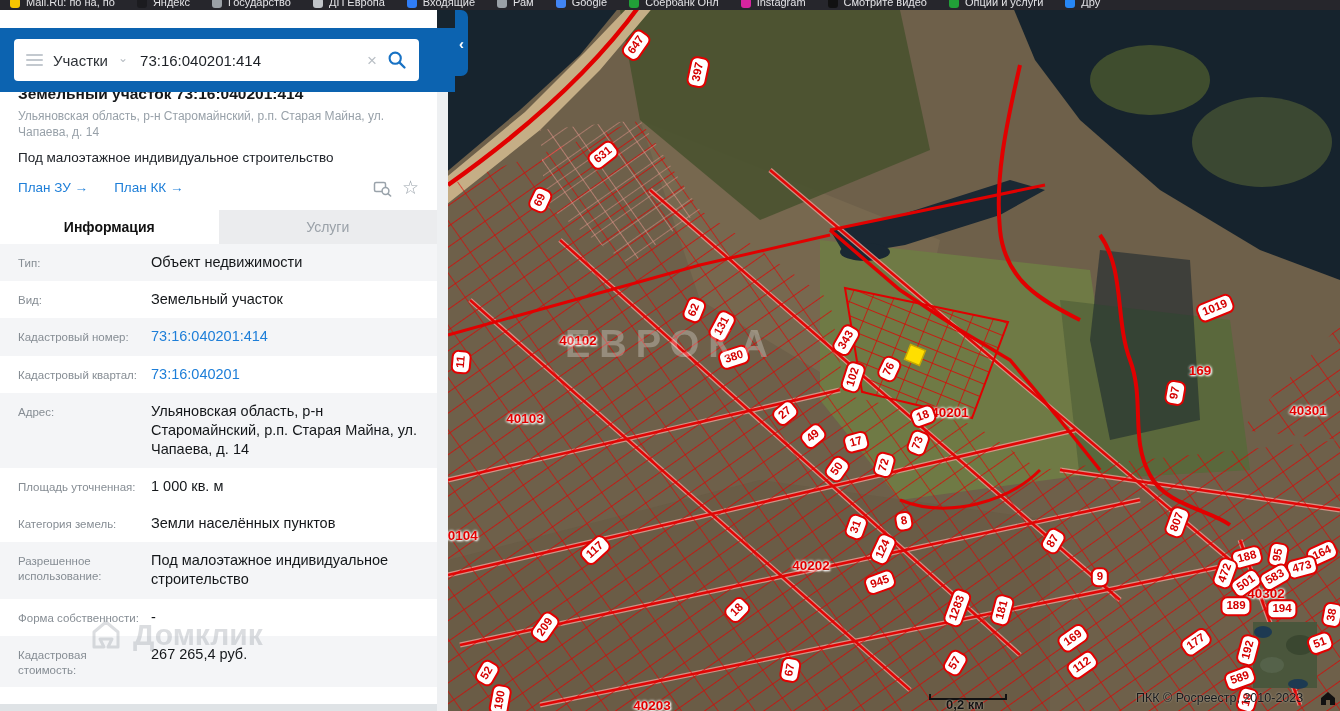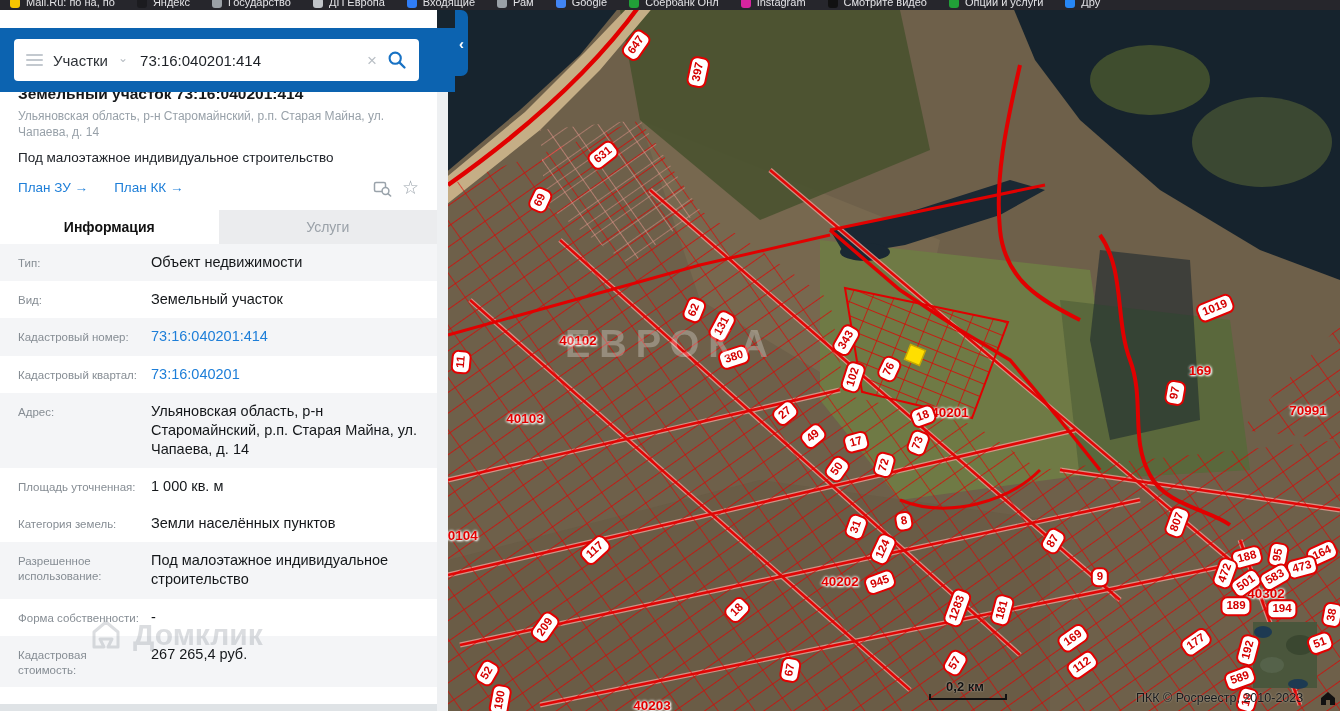--- a/index.html
+++ b/index.html
@@ -56,21 +56,21 @@
   
   .map-svg{position:absolute;left:0;top:0;z-index:10;}
   .map-labels{position:absolute;left:0;top:0;width:1340px;height:711px;z-index:20;pointer-events:none;}
   .chip{position:absolute;background:#fff;border:2px solid #e10000;color:#d40000;font-weight:bold;
         font-size:11.5px;line-height:1;padding:2px 4px;border-radius:7px;white-space:nowrap;pointer-events:auto;cursor:pointer;}
   .qlabel{position:absolute;color:#e20000;font-weight:bold;font-size:13.5px;white-space:nowrap;pointer-events:auto;cursor:pointer;
           text-shadow:0 0 3px #fff,0 0 3px #fff,1px 1px 2px #fff;}
   .evroka-wm{position:absolute;left:565px;top:323px;z-index:21;color:rgba(255,255,255,0.28);
              font-size:38px;font-weight:bold;letter-spacing:9px;pointer-events:none;}
   .scalebar{position:absolute;left:922px;top:679px;z-index:22;width:86px;text-align:center;}
-  .scalebar .sc-label{font-size:13px;font-weight:bold;color:#111;text-shadow:0 0 2px rgba(255,255,255,.6);}
+  .scalebar .sc-label{font-size:13px;font-weight:bold;color:#111;text-shadow:0 0 2px rgba(255,255,255,.6);margin-top:18px;}
   .attribution{position:absolute;left:1128px;top:691px;z-index:22;font-size:12.5px;color:#15181b;
                text-shadow:0 0 2px rgba(255,255,255,.55);white-space:nowrap;padding-left:8px;}
   .minimap{position:absolute;left:1253px;top:622px;width:64px;height:66px;z-index:22;cursor:pointer;}
   .home-ico{position:absolute;left:1320px;top:691px;z-index:22;cursor:pointer;}
 </style>
 </head>
 <body>
 
 <div class="stage">
 
@@ -159,23 +159,23 @@
 
   <div class="evroka-wm">ЕВРОКА</div>
 
   <div class="map-labels">
     <div>
 
     <div class="qlabel" style="left: 578px; top: 340px; transform: translate(-50%, -50%) rotate(0deg);">40102</div>
         <div class="qlabel" style="left: 525px; top: 418px; transform: translate(-50%, -50%) rotate(0deg);">40103</div>
         <div class="qlabel" style="left: 459px; top: 535px; transform: translate(-50%, -50%) rotate(0deg);">40104</div>
         <div class="qlabel" style="left: 950px; top: 412px; transform: translate(-50%, -50%) rotate(0deg);">40201</div>
-        <div class="qlabel" style="left: 840px; top: 565px; transform: translate(-50%, -50%) rotate(0deg); margin-top: 16px;">40202</div>
+        <div class="qlabel" style="left: 811px; top: 565px; transform: translate(-50%, -50%) rotate(0deg);">40202</div>
         <div class="qlabel" style="left: 652px; top: 705px; transform: translate(-50%, -50%) rotate(0deg);">40203</div>
-        <div class="qlabel" style="left: 1308px; top: 410px; transform: translate(-50%, -50%) rotate(0deg);">70991</div>
+        <div class="qlabel" style="left: 1308px; top: 410px; transform: translate(-50%, -50%) rotate(0deg);">40301</div>
         <div class="qlabel" style="left: 1266px; top: 593px; transform: translate(-50%, -50%) rotate(0deg);">40302</div>
         <div class="qlabel" style="left: 1200px; top: 370px; transform: translate(-50%, -50%) rotate(0deg);">169</div>
       </div>
     <div>
 
     <div class="chip" style="left: 636px; top: 45px; transform: translate(-50%, -50%) rotate(-55deg);">647</div>
         <div class="chip" style="left: 698px; top: 72px; transform: translate(-50%, -50%) rotate(-78deg);">397</div>
         <div class="chip" style="left: 603px; top: 155px; transform: translate(-50%, -50%) rotate(-38deg);">631</div>
         <div class="chip" style="left: 540px; top: 200px; transform: translate(-50%, -50%) rotate(-65deg);">69</div>
         <div class="chip" style="left: 461px; top: 362px; transform: translate(-50%, -50%) rotate(-85deg);">11</div>

